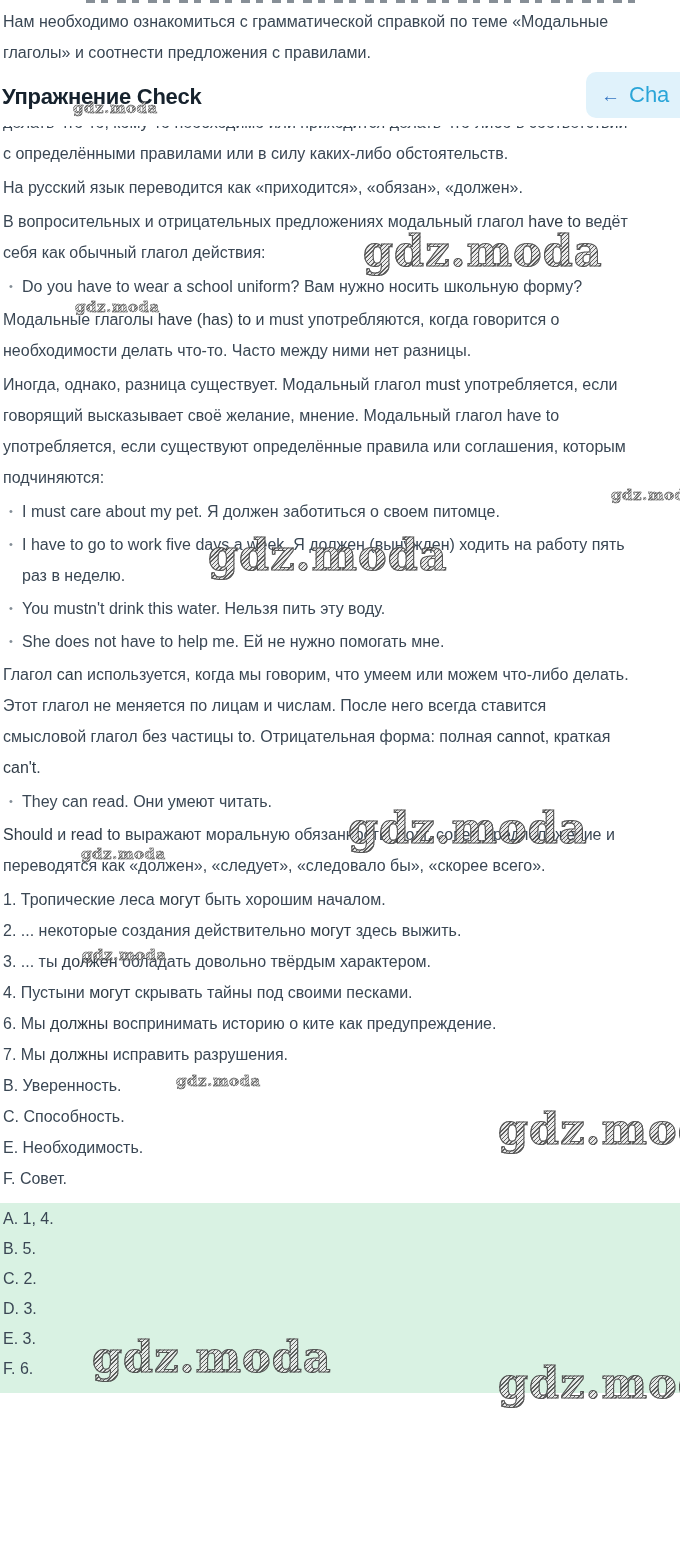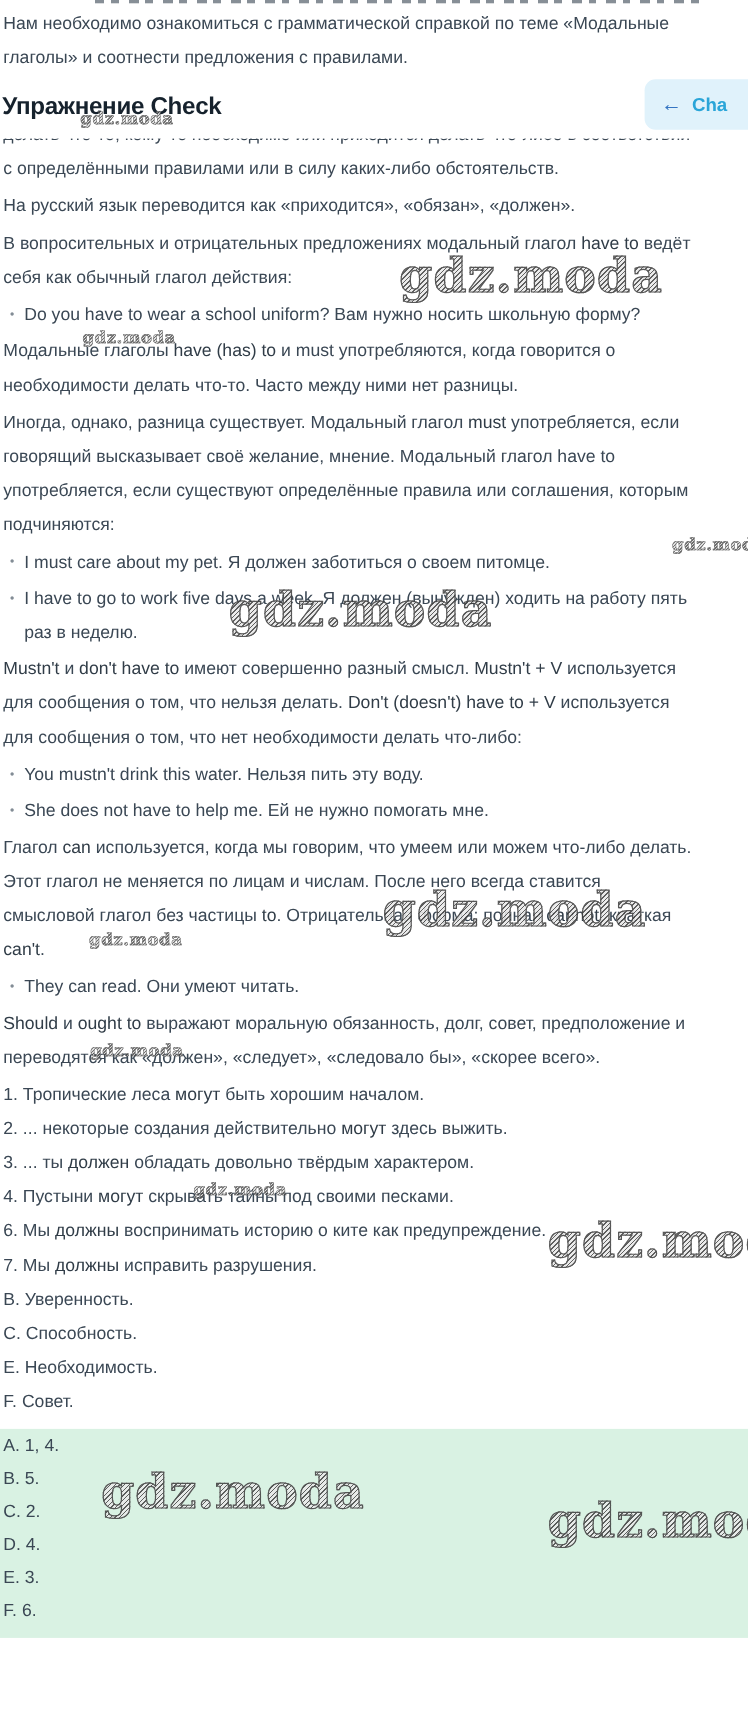--- a/index.html
+++ b/index.html
@@ -38,21 +38,21 @@
   .back-btn{
     position:absolute;top:0px;right:-44px;width:118px;height:46px;
     background:var(--button-bg,#e0f2fb);border:none;border-radius:10px;
     display:flex;align-items:center;gap:9px;padding:0 0 0 15px;cursor:pointer;
     font-family:inherit;
   }
   .back-btn .arrow{
     font-size:19px;font-weight:700;color:var(--button-arrow,#3575c2);line-height:1;
   }
   .back-btn .btn-label{
-    font-size:17px;font-weight:700;color:var(--button-label,#2aa5d8);line-height:1;
+    font-size:22px;font-weight:400;color:var(--button-label,#2aa5d8);line-height:1;
   }
   .answers{
     margin-top:9px;background:var(--answers-bg,#d9f2e3);
     padding:1px 0 9px 3px;width:677px;
   }
   .answer{margin:0;line-height:30px;}
   
   #wm-layer{position:absolute;inset:0;pointer-events:none;z-index:6;margin-left:48px;}
   .wm{
     position:absolute;font-family:"DejaVu Serif","Liberation Serif",serif;
@@ -91,44 +91,43 @@
 
   <div id="blocks">
       <p class="para clip-top">делать что-то, кому-то необходимо или приходится делать что-либо в соответствии с определёнными правилами или в силу каких-либо обстоятельств.</p>
       <p class="para">На русский язык переводится как «приходится», «обязан», «должен».</p>
       <p class="para">В вопросительных и отрицательных предложениях модальный глагол <b>have to</b> ведёт себя как обычный глагол действия:</p>
       <div class="bullet"><span class="dot">•</span><span>Do you have to wear a school uniform? Вам нужно носить школьную форму?</span></div>
       <p class="para">Модальные глаголы <b>have (has) to</b> и must употребляются, когда говорится о необходимости делать что-то. Часто между ними нет разницы.</p>
       <p class="para">Иногда, однако, разница существует. Модальный глагол <b>must</b> употребляется, если говорящий высказывает своё желание, мнение. Модальный глагол have to употребляется, если существуют определённые правила или соглашения, которым подчиняются:</p>
       <div class="bullet"><span class="dot">•</span><span>I must care about my pet. Я должен заботиться о своем питомце.</span></div>
       <div class="bullet"><span class="dot">•</span><span>I have to go to work five days a week. Я должен (вынужден) ходить на работу пять раз в неделю.</span></div>
-      <p class="para"><b>Mustn't</b> и <b>don't have to</b> имеют совершенно разный смысл. <b>Mustn't + V</b> используется для сообщения о том, что нельзя делать. <b>Don't (doesn't) have to + V</b> используется для сообщения о том, что нет необходимости делать что-либо:</p>
       <div class="bullet"><span class="dot">•</span><span>You mustn't drink this water. Нельзя пить эту воду.</span></div>
       <div class="bullet"><span class="dot">•</span><span>She does not have to help me. Ей не нужно помогать мне.</span></div>
       <p class="para">Глагол <b>can</b> используется, когда мы говорим, что умеем или можем что-либо делать. Этот глагол не меняется по лицам и числам. После него всегда ставится смысловой глагол без частицы <b>to</b>. Отрицательная форма: полная <b>cannot</b>, краткая <b>can't</b>.</p>
       <div class="bullet"><span class="dot">•</span><span>They can read. Они умеют читать.</span></div>
-      <p class="para"><b>Should</b> и <b>ought to</b> выражают моральную обязанность, долг, совет, предположение и переводятся как «должен», «следует», «следовало бы», «скорее всего».</p>
+      <p class="para"><b>Should</b> и <b>read to</b> выражают моральную обязанность, долг, совет, предположение и переводятся как «должен», «следует», «следовало бы», «скорее всего».</p>
       <p class="item">1. Тропические леса <b>могут</b> быть хорошим началом.</p>
       <p class="item">2. ... некоторые создания действительно <b>могут</b> здесь выжить.</p>
       <p class="item">3. ... ты <b>должен</b> обладать довольно твёрдым характером.</p>
       <p class="item">4. Пустыни <b>могут</b> скрывать тайны под своими песками.</p>
       <p class="item">6. Мы <b>должны</b> воспринимать историю о ките как предупреждение.</p>
       <p class="item">7. Мы <b>должны</b> исправить разрушения.</p>
       <p class="item">B. Уверенность.</p>
       <p class="item">C. Способность.</p>
       <p class="item">E. Необходимость.</p>
       <p class="item">F. Совет.</p>
     </div>
 
   <div class="answers">
     <div id="answers-list">
         <p class="answer">A. 1, 4.</p>
         <p class="answer">B. 5.</p>
         <p class="answer">C. 2.</p>
-        <p class="answer">D. 4.</p>
+        <p class="answer">D. 3.</p>
         <p class="answer">E. 3.</p>
         <p class="answer">F. 6.</p>
       </div>
   </div>
 </div>
 
 <div id="wm-layer">
     <span class="wm small" style="left: 25px; top: 99px;">gdz.moda</span>
     <span class="wm big" style="left: 315px; top: 226px;">gdz.moda</span>
     <span class="wm small" style="left: 27px; top: 298px;">gdz.moda</span>

